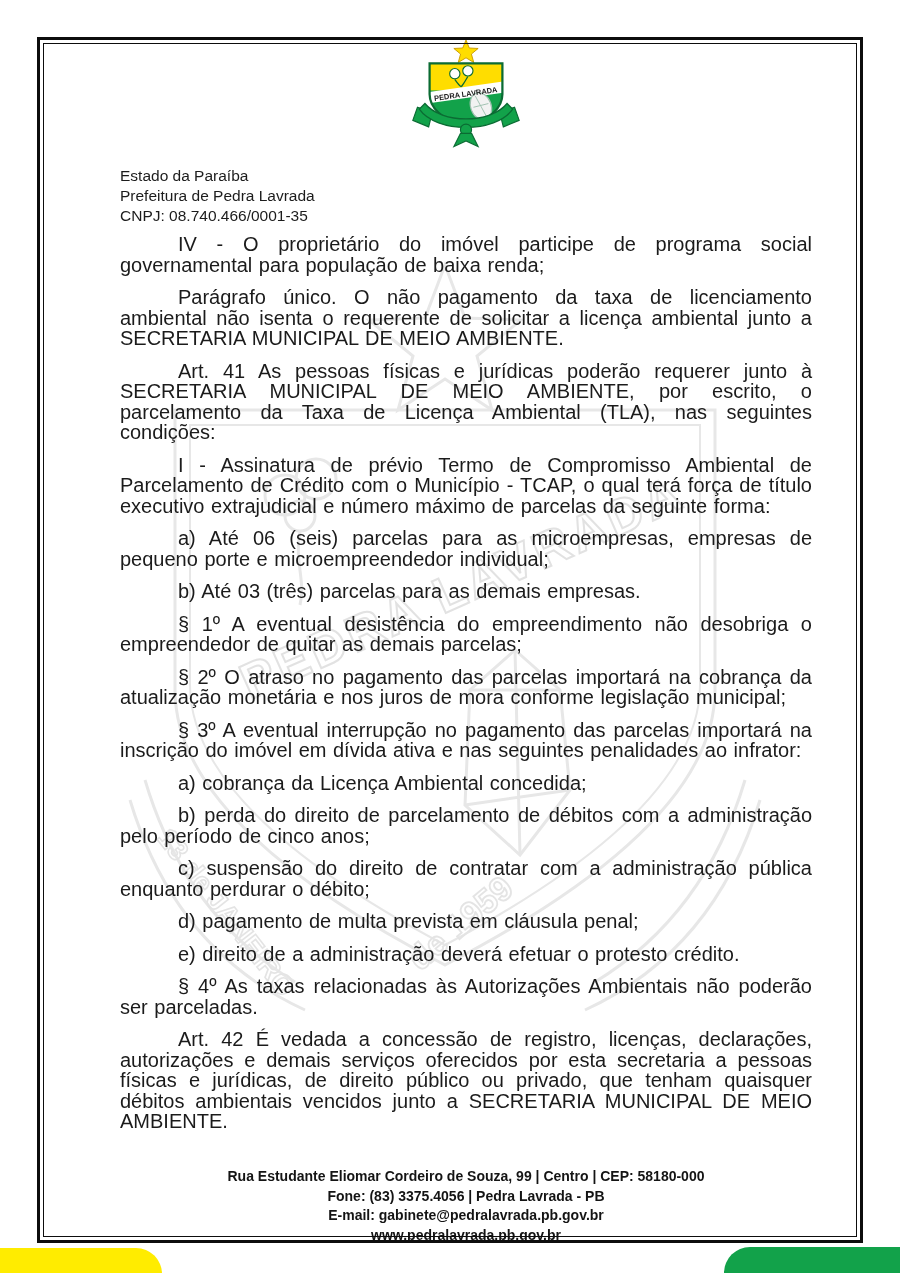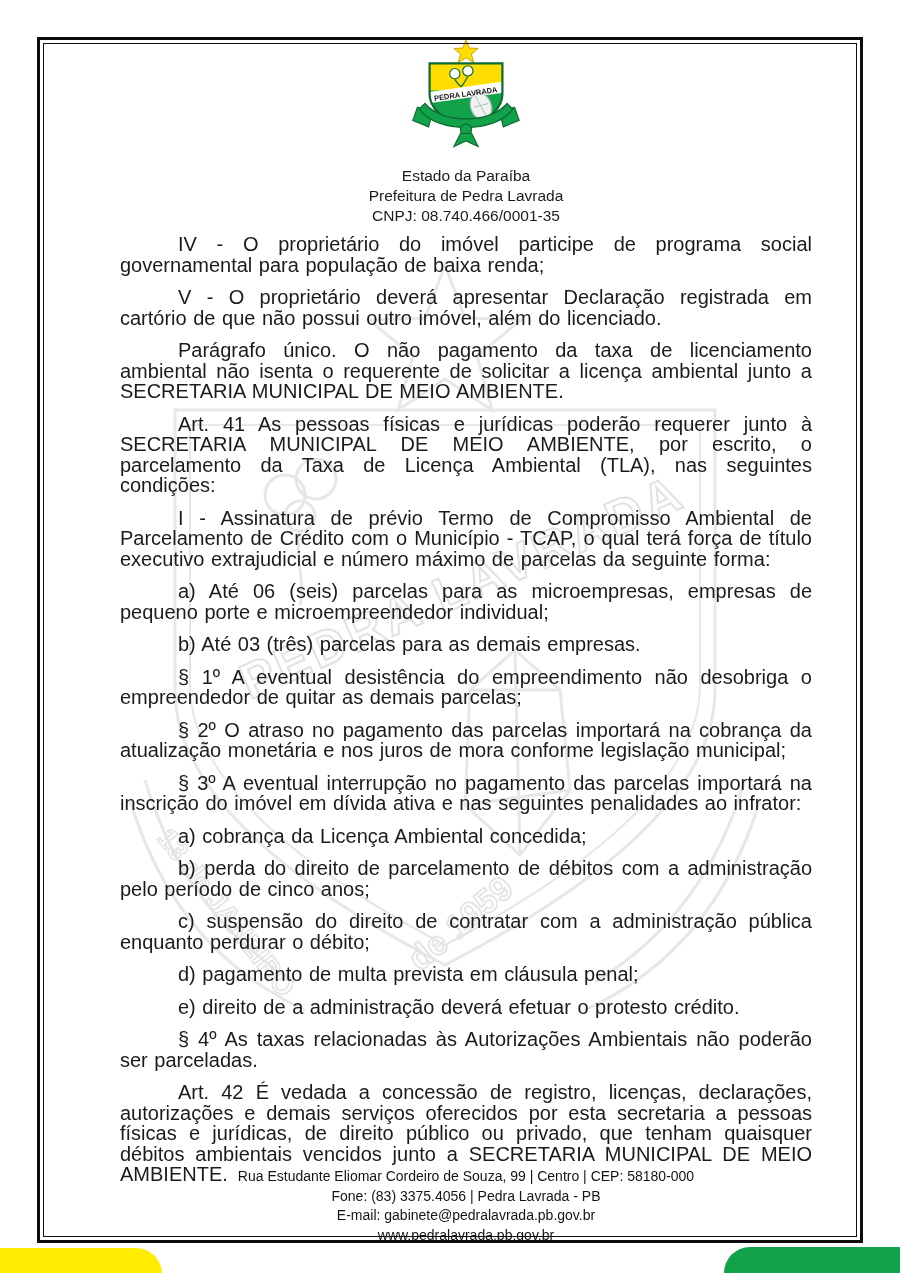--- a/index.html
+++ b/index.html
@@ -14,32 +14,32 @@
   .frame-inner { position:absolute; left:43px; top:43px; right:43px; bottom:36px;
     border:1px solid #0d0d0d; pointer-events:none; z-index:3; }
 
   
   .watermark { position:absolute; left:90px; top:260px; z-index:0; }
 
   
   .content { position:absolute; left:120px; top:0; width:692px; z-index:2; }
 
   .crest-wrap { width:120px; margin:38px auto 6px auto; text-align:center; }
-  .header-lines { text-align:center; font-size:15.5px; line-height:20px; color:#1c1c1c; }
+  .header-lines { font-size:15.5px; line-height:20px; color:#1c1c1c; }
 
   .body-text { margin-top:8px; }
   .para {
     text-align:justify; text-indent:58px; font-size:20px; line-height:20.5px;
     margin-bottom:12px; color:#1b1b1b; word-spacing:1px;
   }
   .para .lead { font-weight:normal; }
 
   .page-footer {
     position:absolute; left:120px; top:1167px; width:692px; z-index:2;
-    text-align:center; font-size:14px; line-height:19.5px; color:#141414;
+    text-align:center; font-size:14px; line-height:19.5px; color:#141414;font-weight:bold;
   }
 
   .corner { position:absolute; z-index:4; }
   .corner-yellow { left:-26px; top:1248px; width:188px; height:60px;
     background:#ffec00; border-radius:26px 26px 0 0; }
   .corner-green { right:-26px; top:1247px; width:202px; height:60px;
     background:#12a24a; border-radius:26px 26px 0 0; }
 </style>
 </head>
 <body>
@@ -115,21 +115,20 @@
     </div>
 
     <div class="header-lines">
       <div>Estado da Paraíba</div>
       <div>Prefeitura de Pedra Lavrada</div>
       <div>CNPJ: 08.740.466/0001-35</div>
     </div>
 
     <div class="body-text">
       <p class="para"><span class="lead"></span><span>IV - O proprietário do imóvel participe de programa social governamental para população de baixa renda;</span></p>
-      <p class="para"><span class="lead"></span><span>V - O proprietário deverá apresentar Declaração registrada em cartório de que não possui outro imóvel, além do licenciado.</span></p>
       <p class="para"><span class="lead"></span><span>Parágrafo único. O não pagamento da taxa de licenciamento ambiental não isenta o requerente de solicitar a licença ambiental junto a SECRETARIA MUNICIPAL DE MEIO AMBIENTE.</span></p>
       <p class="para"><span class="lead">Art. 41</span><span> As pessoas físicas e jurídicas poderão requerer junto à SECRETARIA MUNICIPAL DE MEIO AMBIENTE, por escrito, o parcelamento da Taxa de Licença Ambiental (TLA), nas seguintes condições:</span></p>
       <p class="para"><span class="lead"></span><span>I - Assinatura de prévio Termo de Compromisso Ambiental de Parcelamento de Crédito com o Município - TCAP, o qual terá força de título executivo extrajudicial e número máximo de parcelas da seguinte forma:</span></p>
       <p class="para"><span class="lead"></span><span>a) Até 06 (seis) parcelas para as microempresas, empresas de pequeno porte e microempreendedor individual;</span></p>
       <p class="para"><span class="lead"></span><span>b) Até 03 (três) parcelas para as demais empresas.</span></p>
       <p class="para"><span class="lead"></span><span>§ 1º A eventual desistência do empreendimento não desobriga o empreendedor de quitar as demais parcelas;</span></p>
       <p class="para"><span class="lead"></span><span>§ 2º O atraso no pagamento das parcelas importará na cobrança da atualização monetária e nos juros de mora conforme legislação municipal;</span></p>
       <p class="para"><span class="lead"></span><span>§ 3º A eventual interrupção no pagamento das parcelas importará na inscrição do imóvel em dívida ativa e nas seguintes penalidades ao infrator:</span></p>
       <p class="para"><span class="lead"></span><span>a) cobrança da Licença Ambiental concedida;</span></p>
       <p class="para"><span class="lead"></span><span>b) perda do direito de parcelamento de débitos com a administração pelo período de cinco anos;</span></p>

